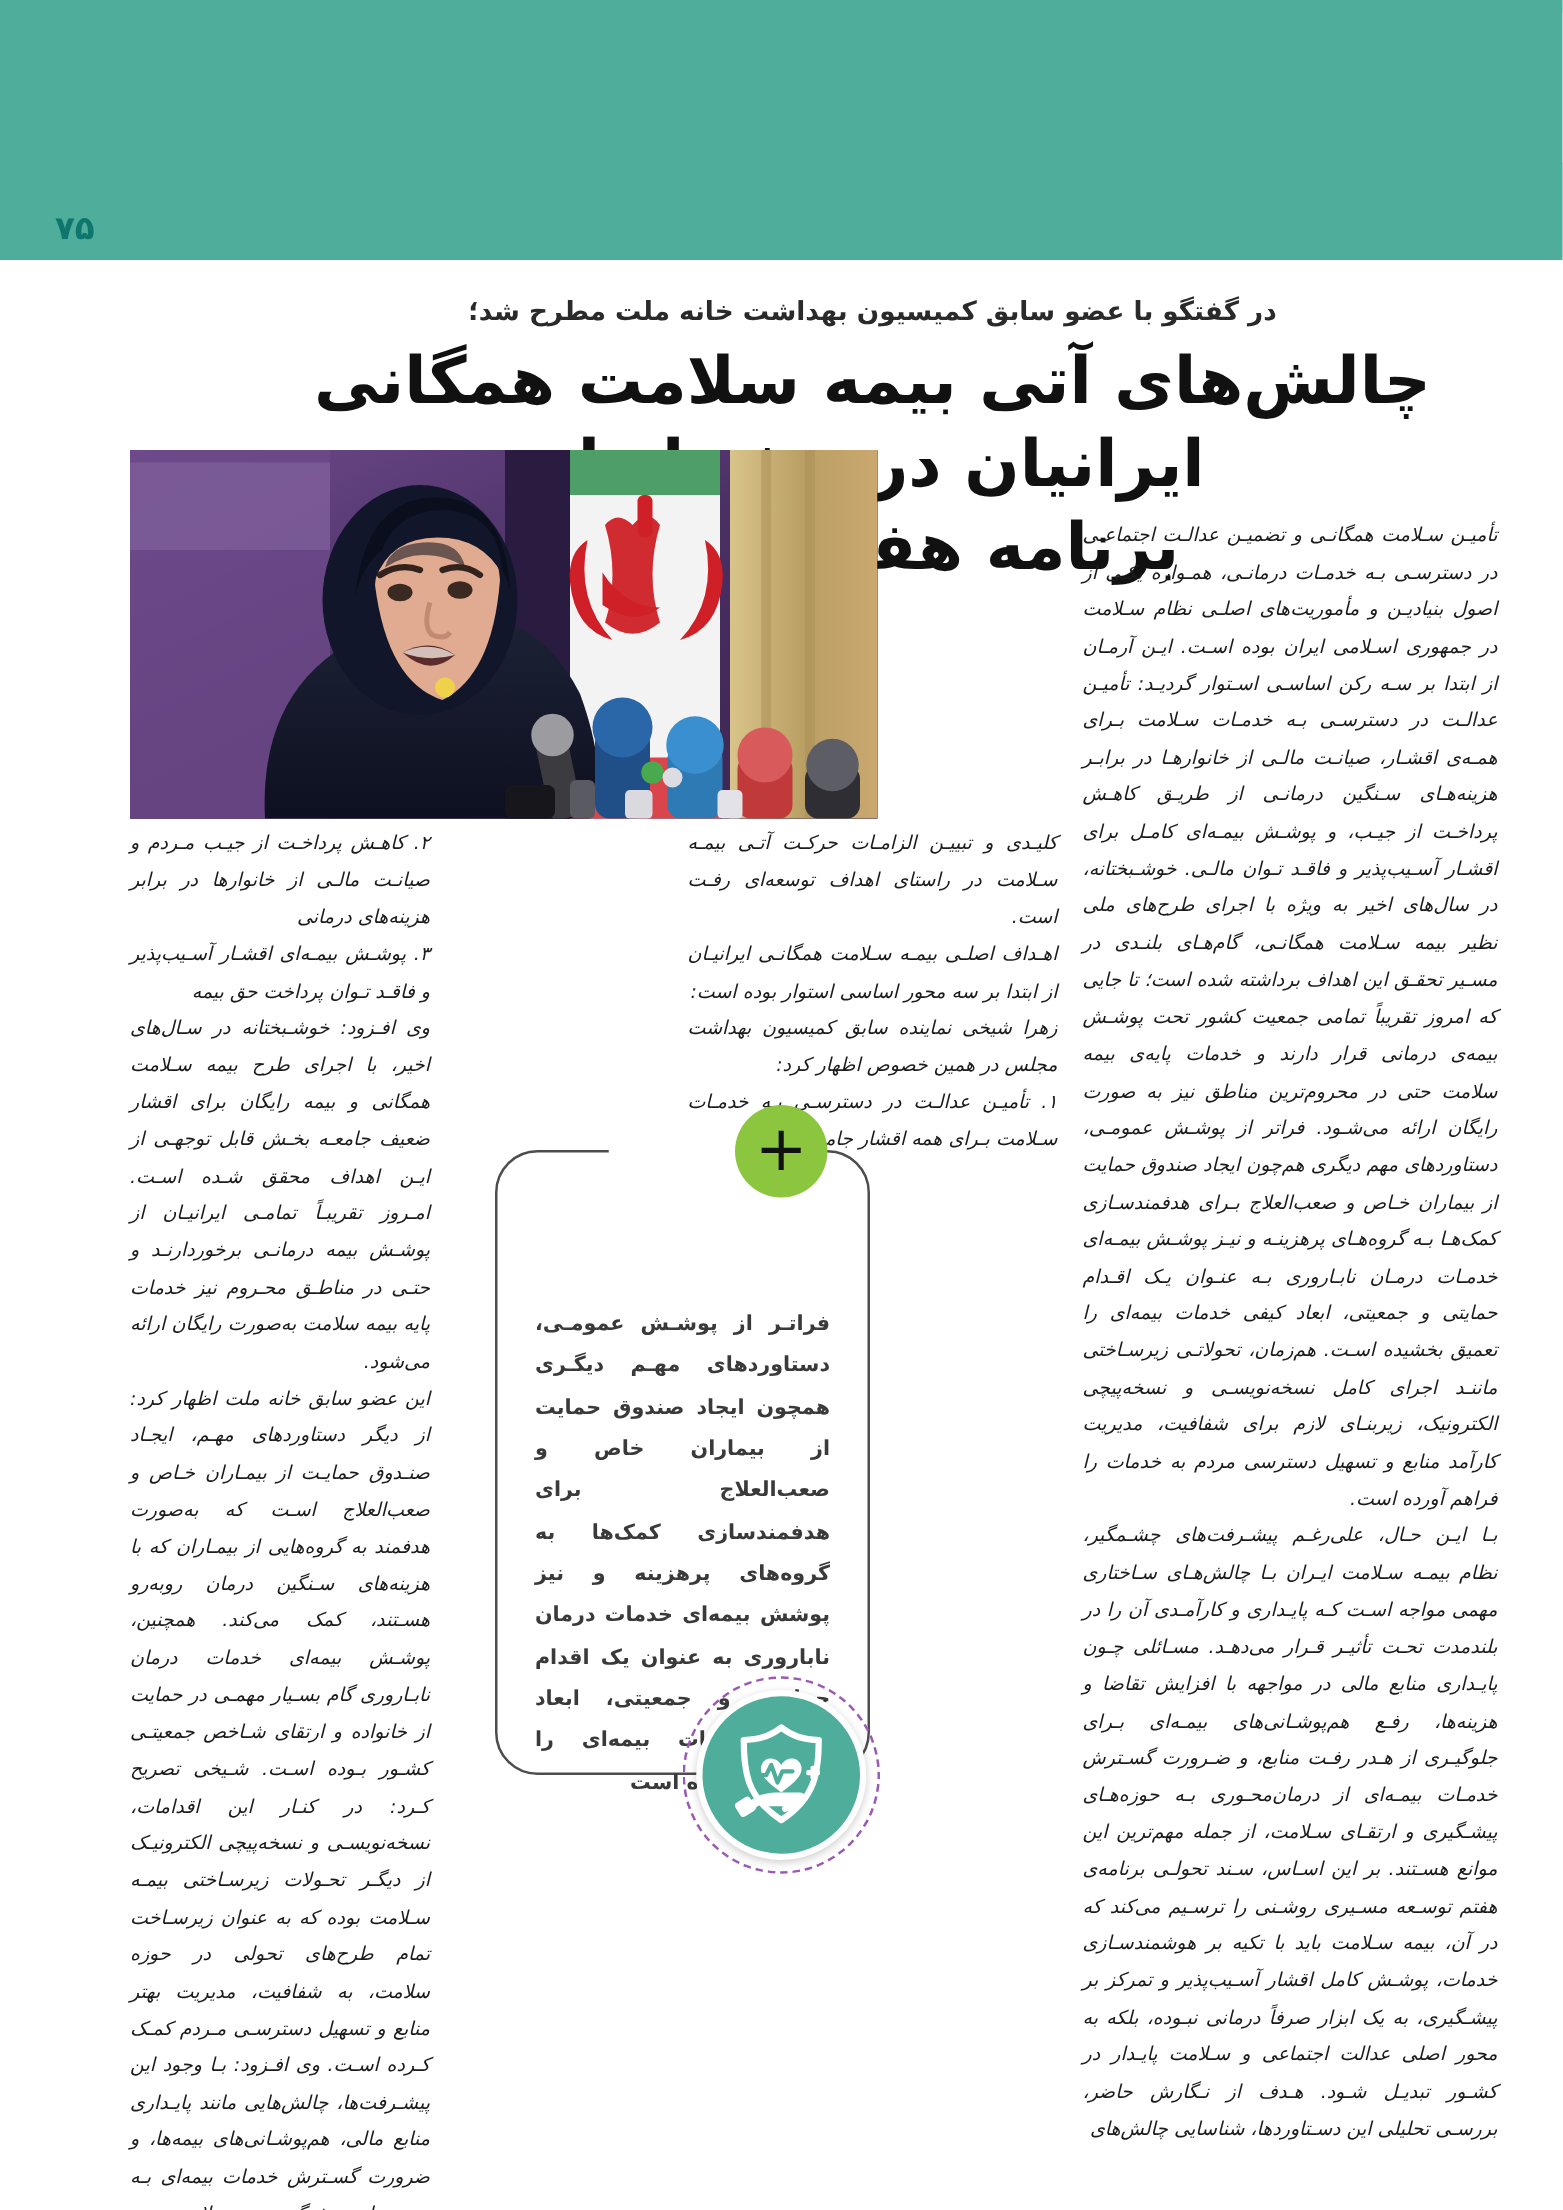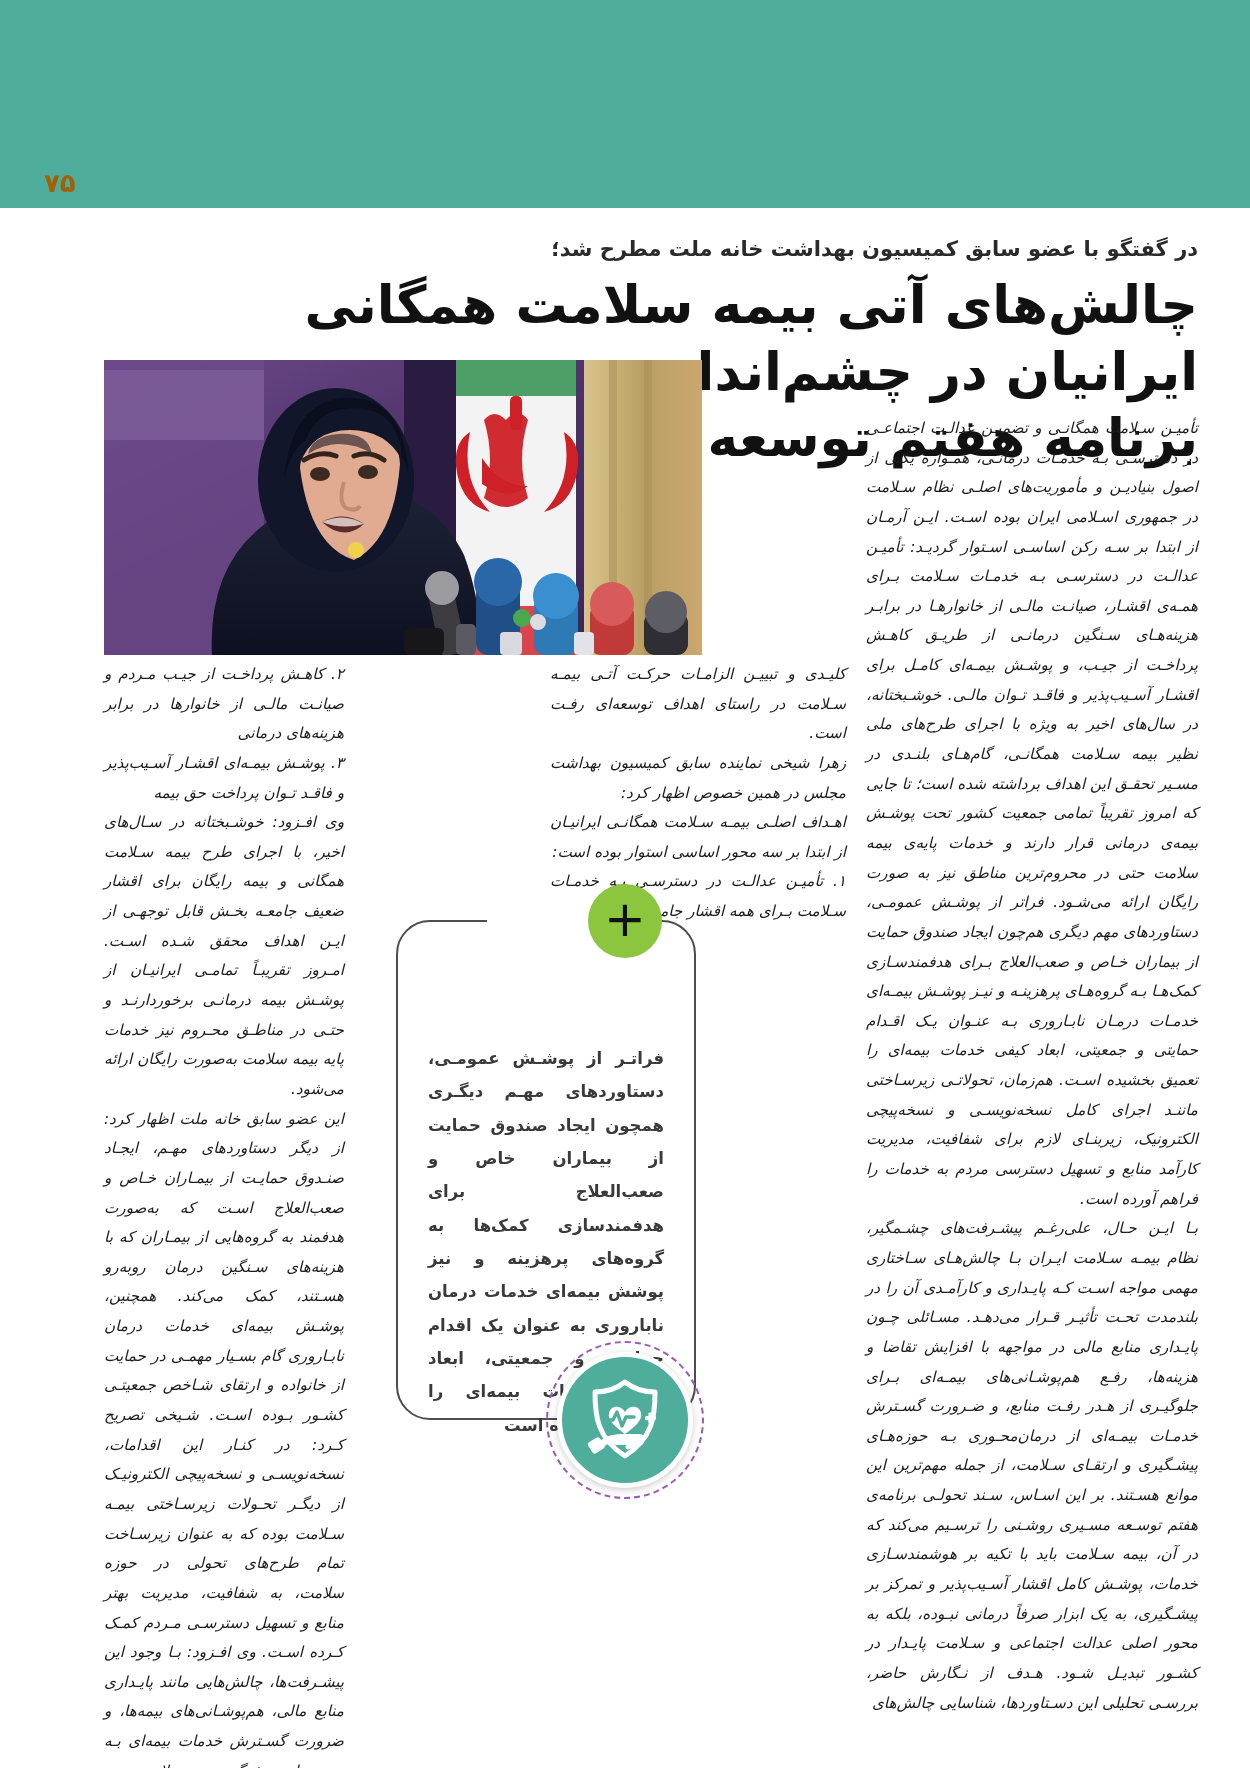--- a/index.html
+++ b/index.html
@@ -12,28 +12,28 @@
 
   
   .header-band{
     position:absolute;left:0;top:0;width:1250px;height:208px;
     overflow:hidden;pointer-events:none;
   }
   .header-band svg{display:block;}
 
   .page-number{
     position:absolute;left:44px;top:168px;
-    color:#a16207;font-size:26px;font-weight:700;
+    color:#0f766e;font-size:26px;font-weight:700;
     letter-spacing:1px;direction:rtl;
   }
 
   
   .title-block{
     position:absolute;right:52px;top:236px;width:1000px;
-    text-align:right;direction:rtl;
+    text-align:center;direction:rtl;
   }
   .kicker{
     font-size:21px;font-weight:700;color:#2a2a2a;
     line-height:1.25;margin:0 0 10px 0;letter-spacing:-.2px;
   }
   .headline{
     font-size:52px;font-weight:900;color:#111111;
     line-height:1.28;margin:0;letter-spacing:-.8px;
   }
   .headline .l2{display:block;}
@@ -215,22 +215,22 @@
   </svg>
 </div>
 
 <div class="col col-right">
   <p>تأمیـن سـلامت همگانـی و تضمیـن عدالـت اجتماعـی در دسترسـی بـه خدمـات درمانـی، همـواره یکـی از اصول بنیادیـن و مأموریت‌های اصلـی نظام سـلامت در جمهوری اسـلامی ایران بوده اسـت. ایـن آرمـان از ابتدا بر سـه رکن اساسـی اسـتوار گردیـد: تأمیـن عدالـت در دسترسـی بـه خدمـات سـلامت بـرای همـه‌ی اقشـار، صیانـت مالـی از خانوارهـا در برابـر هزینه‌هـای سـنگین درمانـی از طریـق کاهـش پرداخـت از جیـب، و پوشـش بیمـه‌ای کامـل برای اقشـار آسـیب‌پذیر و فاقـد تـوان مالـی. خوشـبختانه، در سال‌های اخیر به ویژه با اجرای طرح‌های ملی نظیر بیمه سـلامت همگانـی، گام‌هـای بلنـدی در مسـیر تحقـق این اهداف برداشته شده است؛ تا جایی که امروز تقریباً تمامی جمعیت کشور تحت پوشـش بیمه‌ی درمانی قرار دارند و خدمات پایه‌ی بیمه سلامت حتی در محروم‌ترین مناطق نیز به صورت رایگان ارائه می‌شـود. فراتر از پوشـش عمومـی، دستاوردهای مهم دیگری هم‌چون ایجاد صندوق حمایت از بیماران خـاص و صعب‌العلاج بـرای هدفمندسـازی کمک‌هـا بـه گروه‌هـای پرهزینـه و نیـز پوشـش بیمـه‌ای خدمـات درمـان نابـاروری بـه عنـوان یـک اقـدام حمایتی و جمعیتی، ابعاد کیفی خدمات بیمه‌ای را تعمیق بخشیده اسـت. هم‌زمان، تحولاتـی زیرسـاختی ماننـد اجرای کامل نسخه‌نویسـی و نسخه‌پیچی الکترونیک، زیربنـای لازم برای شفافیت، مدیریت کارآمد منابع و تسهیل دسترسی مردم به خدمات را فراهم آورده است.</p>
   <p>بـا ایـن حـال، علی‌رغـم پیشـرفت‌های چشـمگیر، نظام بیمـه سـلامت ایـران بـا چالش‌هـای سـاختاری مهمی مواجه اسـت کـه پایـداری و کارآمـدی آن را در بلندمدت تحـت تأثیـر قـرار می‌دهـد. مسـائلی چـون پایـداری منابع مالی در مواجهه با افزایش تقاضا و هزینه‌ها، رفـع هم‌پوشـانی‌های بیمـه‌ای بـرای جلوگیـری از هـدر رفـت منابع، و ضـرورت گسـترش خدمـات بیمـه‌ای از درمان‌محـوری بـه حوزه‌هـای پیشـگیری و ارتقـای سـلامت، از جمله مهم‌ترین این موانع هسـتند. بر این اسـاس، سـند تحولـی برنامه‌ی هفتم توسـعه مسـیری روشـنی را ترسـیم می‌کند که در آن، بیمه سـلامت باید با تکیه بر هوشمندسـازی خدمات، پوشـش کامل اقشار آسـیب‌پذیر و تمرکز بر پیشـگیری، به یک ابزار صرفاً درمانی نبـوده، بلکه به محور اصلی عدالت اجتماعی و سـلامت پایـدار در کشـور تبدیـل شـود. هـدف از نـگارش حاضر، بررسـی تحلیلی این دسـتاوردها، شناسایی چالش‌های</p>
 </div>
 
 <div class="col col-mid">
   <p>کلیـدی و تبییـن الزامـات حرکـت آتـی بیمـه سـلامت در راستای اهداف توسعه‌ای رفـت است.</p>
+  <p>اهـداف اصلـی بیمـه سـلامت همگانـی ایرانیـان از ابتدا بر سه محور اساسی استوار بوده است:</p>
   <p>زهرا شیخی نماینده سابق کمیسیون بهداشت مجلس در همین خصوص اظهار کرد:</p>
-  <p>اهـداف اصلـی بیمـه سـلامت همگانـی ایرانیـان از ابتدا بر سه محور اساسی استوار بوده است:</p>
   <p>۱. تأمیـن عدالـت در دسترسـی بـه خدمـات سـلامت بـرای همه اقشار جامعه</p>
 </div>
 
 <div class="col col-left">
   <p>۲. کاهـش پرداخـت از جیـب مـردم و صیانـت مالـی از خانوارها در برابر هزینه‌های درمانی</p>
   <p>۳. پوشـش بیمـه‌ای اقشـار آسـیب‌پذیر و فاقـد تـوان پرداخت حق بیمه</p>
   <p>وی افـزود: خوشـبختانه در سـال‌های اخیر، با اجرای طرح بیمه سـلامت همگانی و بیمه رایگان برای اقشار ضعیف جامعـه بخـش قابل توجهـی از ایـن اهداف محقق شـده اسـت. امـروز تقریبـاً تمامـی ایرانیـان از پوشـش بیمه درمانـی برخوردارنـد و حتـی در مناطـق محـروم نیز خدمات پایه بیمه سلامت به‌صورت رایگان ارائه می‌شود.</p>
   <p>این عضو سابق خانه ملت اظهار کرد: از دیگر دستاوردهای مهـم، ایجـاد صنـدوق حمایـت از بیمـاران خـاص و صعب‌العلاج اسـت که به‌صورت هدفمند به گروه‌هایی از بیمـاران که با هزینه‌های سـنگین درمان روبه‌رو هسـتند، کمک می‌کند. همچنین، پوشـش بیمه‌ای خدمات درمان نابـاروری گام بسـیار مهمـی در حمایت از خانواده و ارتقای شـاخص جمعیتـی کشـور بـوده اسـت. شـیخی تصریح کـرد: در کنـار این اقدامات، نسخه‌نویسـی و نسخه‌پیچی الکترونیـک از دیگـر تحـولات زیرسـاختی بیمـه سـلامت بوده که به عنوان زیرسـاخت تمام طرح‌های تحولی در حوزه سلامت، به شفافیت، مدیریت بهتر منابع و تسهیل دسترسـی مـردم کمـک کـرده اسـت. وی افـزود: بـا وجود این پیشـرفت‌ها، چالش‌هایی مانند پایـداری منابع مالی، هم‌پوشـانی‌های بیمه‌ها، و ضرورت گسـترش خدمات بیمه‌ای بـه حوزه‌هـای پیشـگیری و سـلامت‌محور همچنان وجـود دارد. او در پایـان گفت: در برنامه هفتم توسـعه مسـیر آینده بیمـه سـلامت باید به سـمت پوشـش کامل و پایدار اقشار آسـیب‌پذیر، هوشمندسـازی خدمات، حذف هم‌پوشانی بیمـه‌ای، و تمرکز بر پیشـگیری و ارتقای سـلامت جامعه حرکت کند تا بیمه سلامت نه فقط ابزار درمان، بلکه محور عدالت و سلامت پایدار در کشور باشد.</p>
 </div>
 

